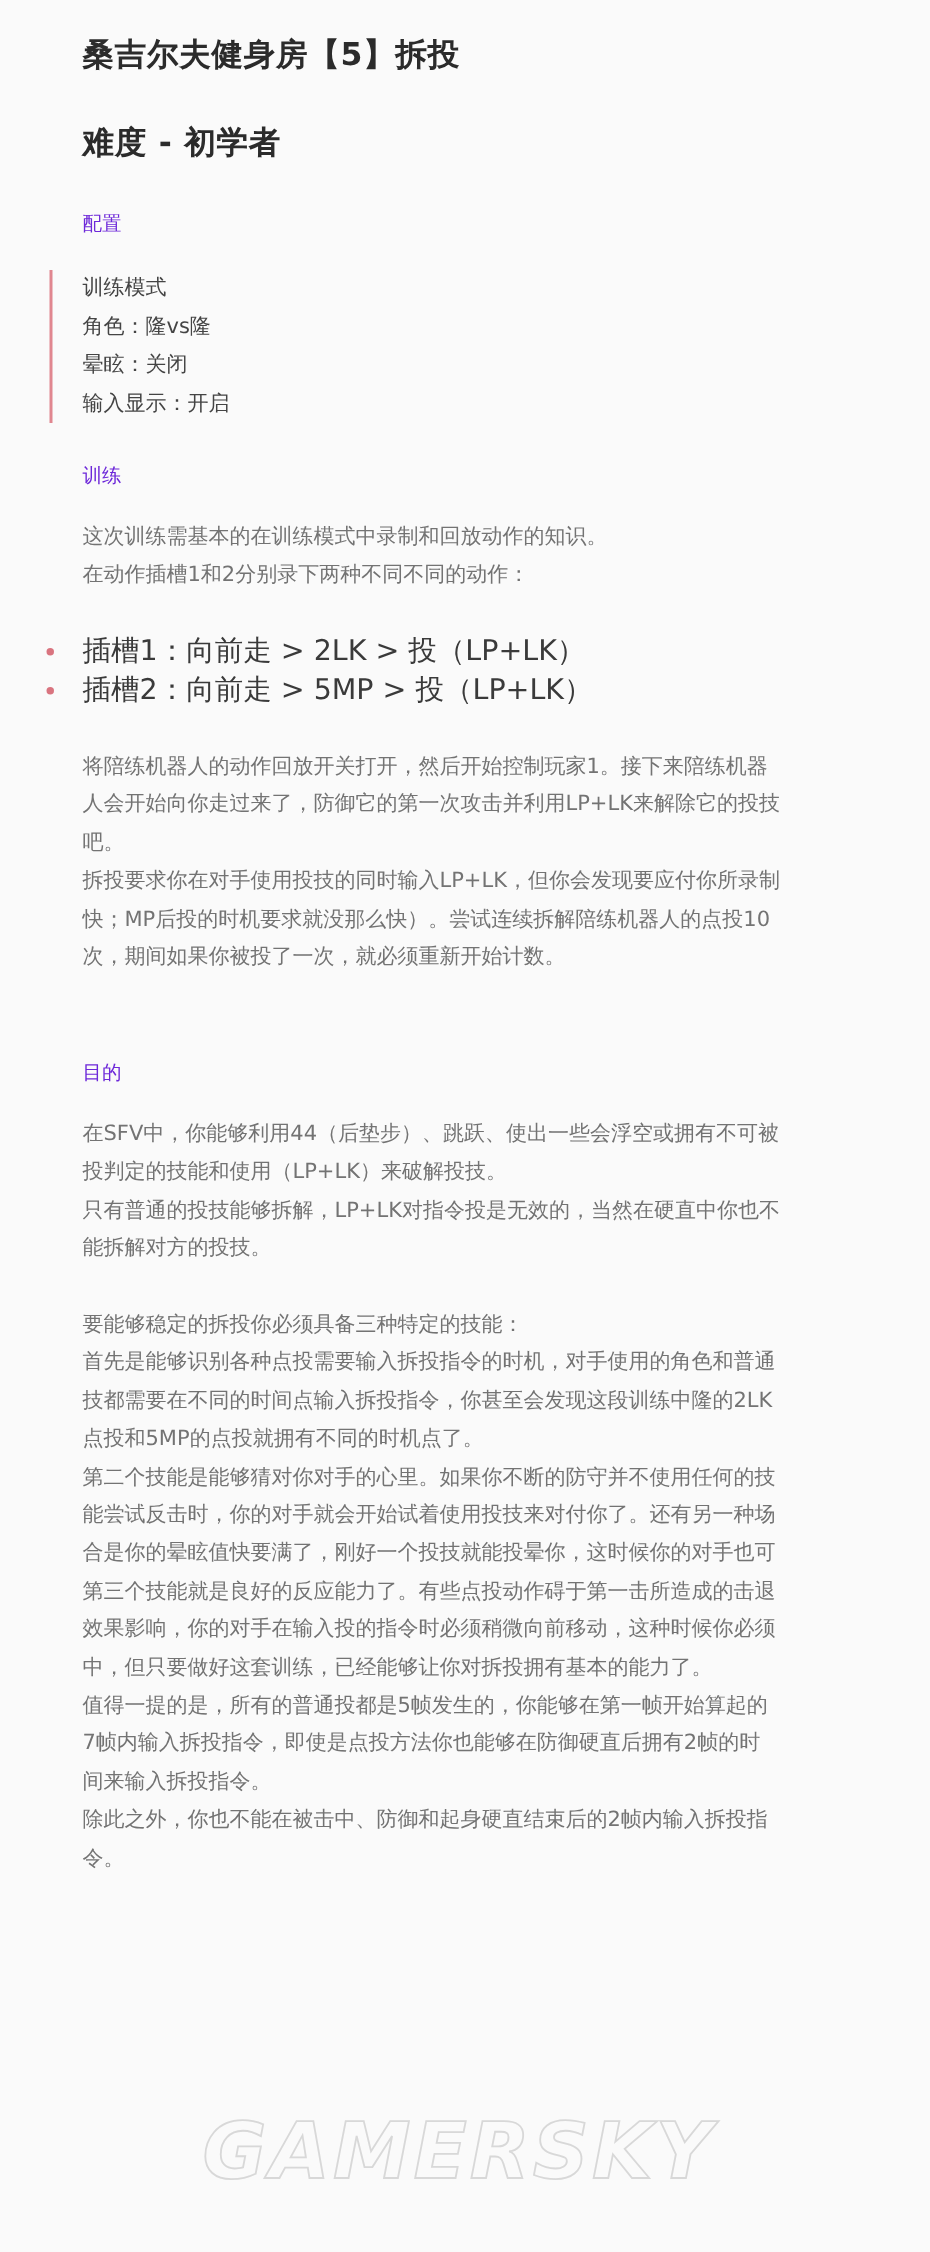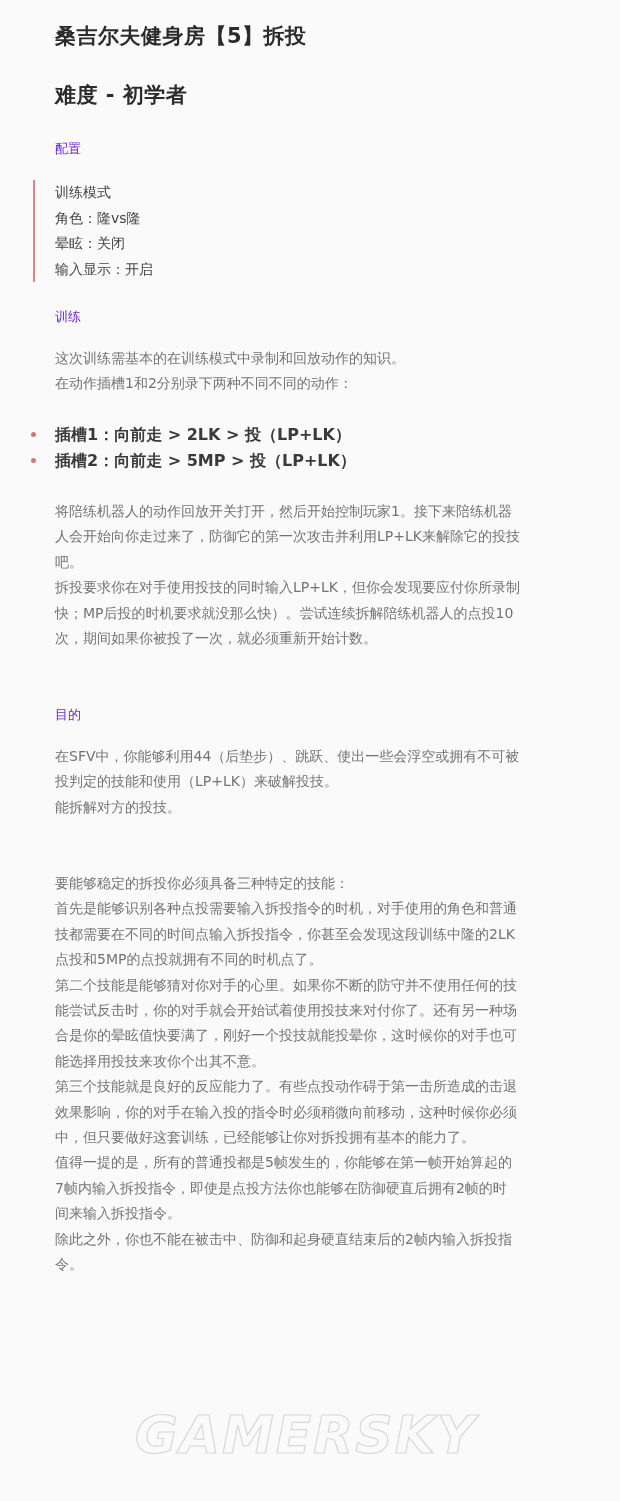--- a/index.html
+++ b/index.html
@@ -35,23 +35,22 @@
   }
   .para {
     position: absolute; left: 55px; width: 515px;
     font-size: 14px; line-height: 25.4px; color: #737373;
   }
   .para .line { white-space: nowrap; display: block; }
   .bullets {
     position: absolute; left: 55px; top: 422px;
   }
   .bullets .item {
-    position: relative; font-size: 16px; line-height: 25.5px; color: #3a3a3a;
+    position: relative; font-size: 19px; line-height: 25.5px; color: #3a3a3a;
     white-space: nowrap;
-    font-weight: bold;
   }
   .bullets .item .dot {
     position: absolute; left: -24px; top: 10px;
     width: 5px; height: 5px; border-radius: 50%;
     background: #d9747f;
   }
   .watermark {
     position: absolute; left: 135px; top: 1405px;
     font-family: "DejaVu Sans", sans-serif;
     font-size: 52px; font-weight: bold; font-style: italic;
@@ -104,32 +103,32 @@
     <span class="line">拆投要求你在对手使用投技的同时输入LP+LK，但你会发现要应付你所录制</span>
     <span class="line">快；MP后投的时机要求就没那么快）。尝试连续拆解陪练机器人的点投10</span>
     <span class="line">次，期间如果你被投了一次，就必须重新开始计数。</span>
   </div>
 
   <div class="h2" style="top:706px;">目的</div>
 
   <div class="para" style="top:744px;">
     <span class="line">在SFV中，你能够利用44（后垫步）、跳跃、使出一些会浮空或拥有不可被</span>
     <span class="line">投判定的技能和使用（LP+LK）来破解投技。</span>
+    <span class="line">只有普通的投技能够拆解，LP+LK对指令投是无效的，当然在硬直中你也不</span>
     <span class="line">能拆解对方的投技。</span>
   </div>
 
   <div class="para" style="top:871px;">
     <span class="line">要能够稳定的拆投你必须具备三种特定的技能：</span>
     <span class="line">首先是能够识别各种点投需要输入拆投指令的时机，对手使用的角色和普通</span>
     <span class="line">技都需要在不同的时间点输入拆投指令，你甚至会发现这段训练中隆的2LK</span>
     <span class="line">点投和5MP的点投就拥有不同的时机点了。</span>
     <span class="line">第二个技能是能够猜对你对手的心里。如果你不断的防守并不使用任何的技</span>
     <span class="line">能尝试反击时，你的对手就会开始试着使用投技来对付你了。还有另一种场</span>
     <span class="line">合是你的晕眩值快要满了，刚好一个投技就能投晕你，这时候你的对手也可</span>
-    <span class="line">能选择用投技来攻你个出其不意。</span>
     <span class="line">第三个技能就是良好的反应能力了。有些点投动作碍于第一击所造成的击退</span>
     <span class="line">效果影响，你的对手在输入投的指令时必须稍微向前移动，这种时候你必须</span>
     <span class="line">中，但只要做好这套训练，已经能够让你对拆投拥有基本的能力了。</span>
     <span class="line">值得一提的是，所有的普通投都是5帧发生的，你能够在第一帧开始算起的</span>
     <span class="line">7帧内输入拆投指令，即使是点投方法你也能够在防御硬直后拥有2帧的时</span>
     <span class="line">间来输入拆投指令。</span>
     <span class="line">除此之外，你也不能在被击中、防御和起身硬直结束后的2帧内输入拆投指</span>
     <span class="line">令。</span>
   </div>
 

